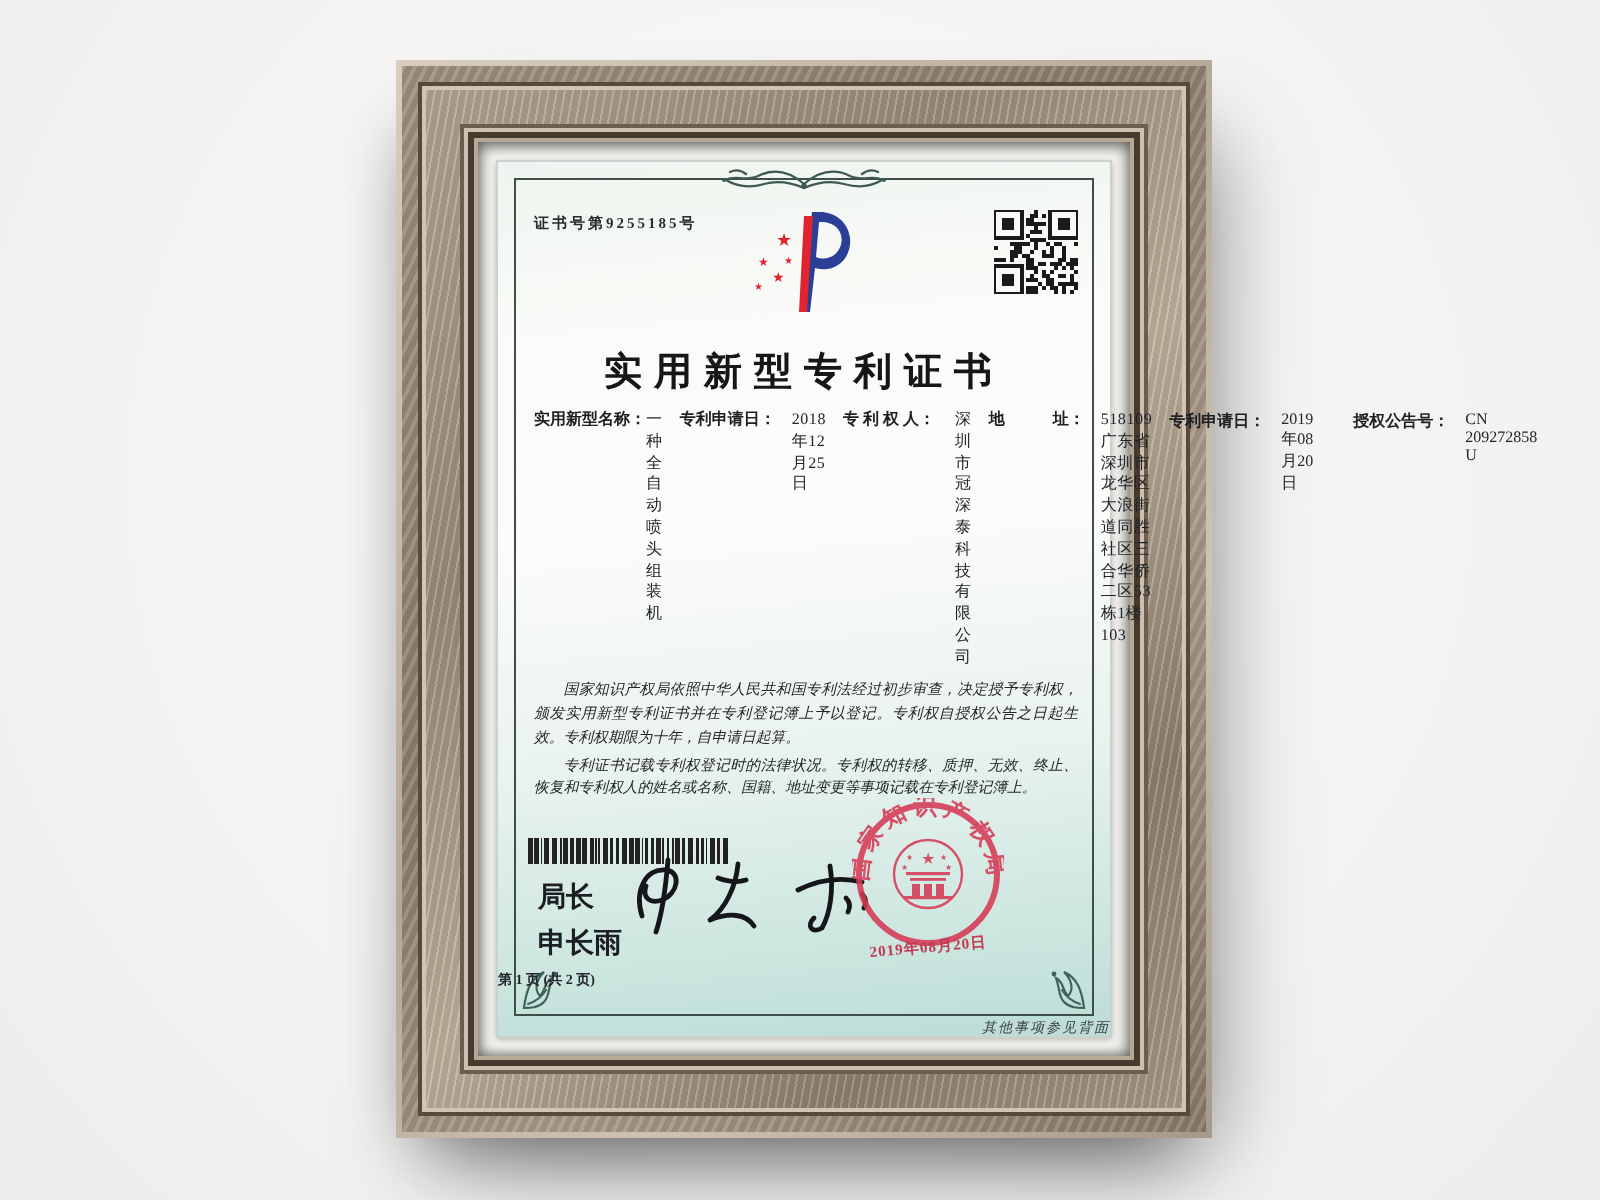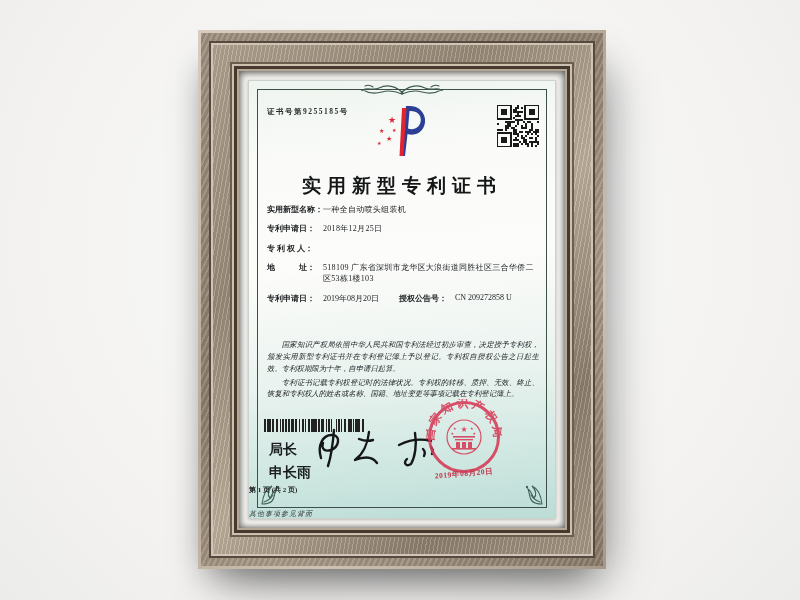--- a/index.html
+++ b/index.html
@@ -35,41 +35,41 @@
     background:linear-gradient(175deg,#eef4ef 0%,#fafbf8 18%,#fcfcfa 42%,#eaf3ef 66%,#cfe7e1 86%,#bcdcd6 100%);
     border:1px solid #c9d2cd;box-shadow:0 1px 3px rgba(0,0,0,.25);}
   .pborder{position:absolute;left:8px;right:8px;top:8px;bottom:10px;border:1px solid #3d4f47;}
 
   .certno{position:absolute;left:18px;top:26px;font-size:7.5px;letter-spacing:1.5px;color:#2a2d2e;font-weight:bold;}
   .logo{position:absolute;left:50%;top:20px;transform:translateX(-50%);}
   .qr{position:absolute;right:16px;top:24px;width:42px;height:42px;}
   .title{position:absolute;left:0;right:0;top:92px;text-align:center;font-size:19px;font-weight:bold;
     letter-spacing:6px;color:#141618;}
 
-  .fields{position:absolute;left:18px;right:16px;top:124px;display:flex;flex-direction:column;gap:8.5px;}
+  .fields{position:absolute;left:18px;right:16px;top:124px;display:flex;flex-direction:row;gap:8.5px;}
   .frow{display:flex;font-size:8px;color:#222527;line-height:1.35;}
   .flabel{flex:0 0 56px;font-weight:bold;white-space:pre;color:#1d2022;}
   .fvalue{flex:1;letter-spacing:.3px;}
   .grantrow{display:flex;font-size:8px;color:#222527;}
   .grantrow .pair{display:flex;}
   .grantrow .pair + .pair{margin-left:20px;}
 
   .paras{position:absolute;left:18px;right:16px;top:258px;font-size:7.4px;line-height:1.6;
     color:#23262a;text-align:justify;font-weight:500;}
   .paras p{margin:0 0 2px 0;text-indent:2em;font-style:italic;}
 
   .barcode{position:absolute;left:15px;top:338px;width:100px;height:13px;}
   .signer{position:absolute;left:20px;top:362px;font-size:14px;font-weight:bold;color:#1c1f21;line-height:1;}
   .signer .n{margin-top:9px;}
   .signature{position:absolute;left:58px;top:344px;}
   .seal{position:absolute;left:177px;top:318px;width:76px;height:76px;}
   .sealdate{position:absolute;left:150px;top:388px;width:130px;text-align:center;
     font-size:7.6px;color:#c23a50;font-weight:bold;transform:rotate(-5deg);letter-spacing:.5px;}
   .pageinfo{position:absolute;left:0;right:0;top:404px;font-size:7px;color:#23262a;font-weight:bold;}
-  .backnote{position:absolute;left:0;right:0;bottom:-1px;text-align:left;font-size:7px;color:#3a3f42;
+  .backnote{position:absolute;left:0;right:0;bottom:-1px;text-align:right;font-size:7px;color:#3a3f42;
     letter-spacing:1px;font-style:italic;}
 
   .flourish-top{position:absolute;left:50%;top:1px;transform:translateX(-50%);}
   .corner{position:absolute;bottom:11px;}
   .corner.l{left:10px;}
   .corner.r{right:10px;transform:scaleX(-1);}
 </style>
 </head>
 <body>
 
@@ -258,20 +258,21 @@
           <div class="frow">
             <span class="flabel">实用新型名称：</span>
             <span class="fvalue">一种全自动喷头组装机</span>
           </div>
           <div class="frow">
             <span class="flabel">专利申请日：</span>
             <span class="fvalue">2018年12月25日</span>
           </div>
           <div class="frow">
             <span class="flabel">专 利 权 人：</span>
+            <span class="fvalue">深圳市冠深泰科技有限公司</span>
           </div>
           <div class="frow">
             <span class="flabel">地　　　址：</span>
             <span class="fvalue">518109 广东省深圳市龙华区大浪街道同胜社区三合华侨二区53栋1楼103</span>
           </div>
           <div class="grantrow">
             <span class="pair">
               <span class="flabel">专利申请日：</span>
               <span>2019年08月20日</span>
             </span>

